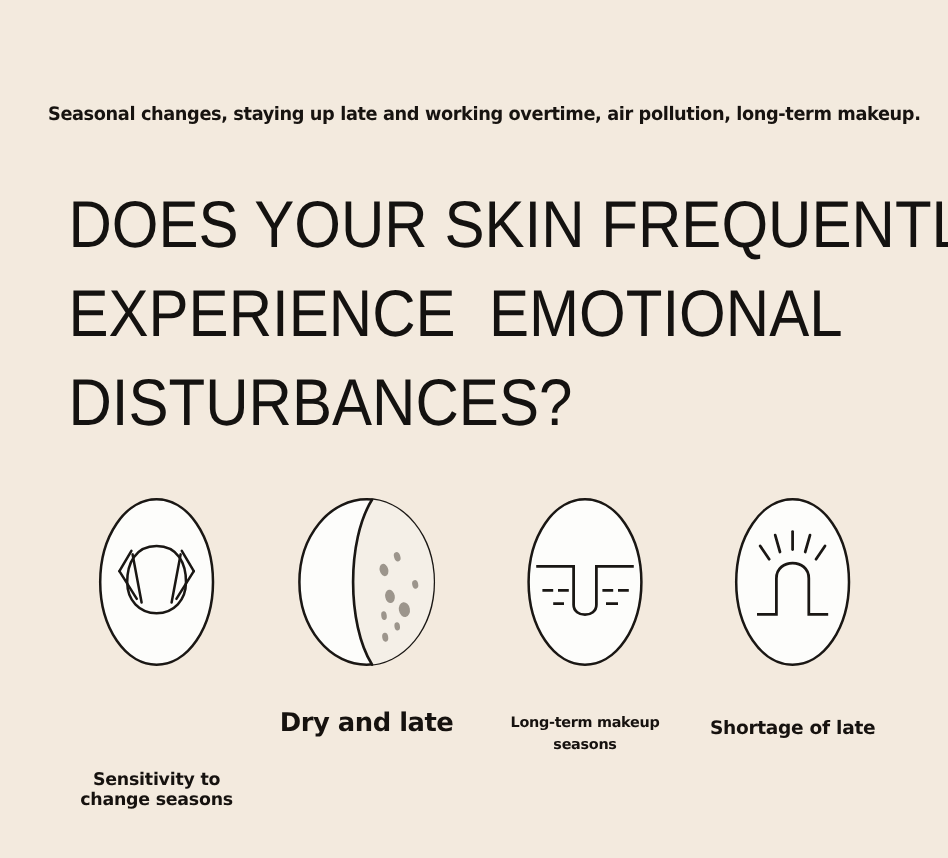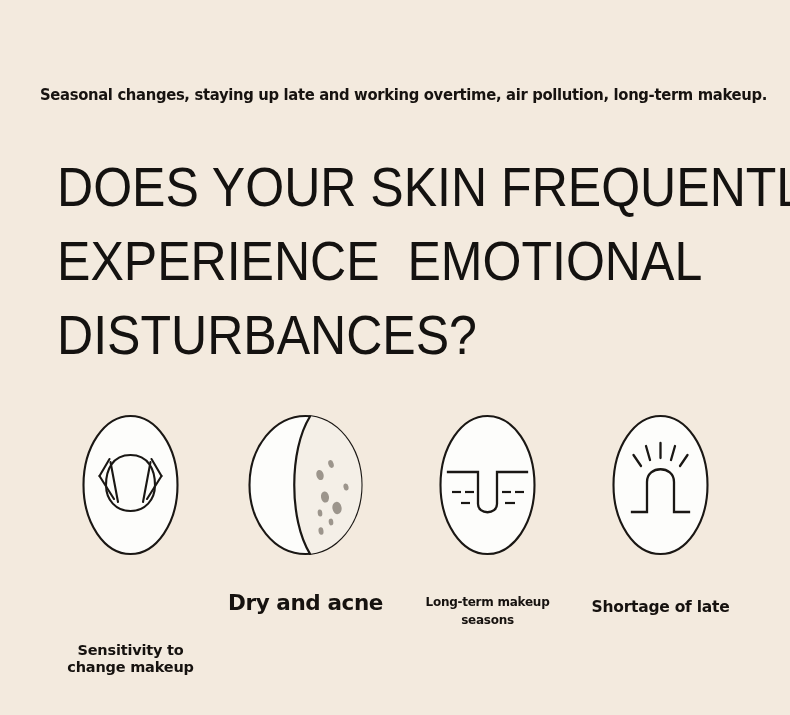--- a/index.html
+++ b/index.html
@@ -152,21 +152,21 @@
         <path d="M71.5 61 L 61.5 78" fill="none" stroke="#1A1714" stroke-width="2.1" stroke-linecap="round"></path>
         <path d="M61.5 78 L 76 101" fill="none" stroke="#1A1714" stroke-width="2.1" stroke-linecap="round"></path>
         <path d="M72.5 64 L 80 104" fill="none" stroke="#1A1714" stroke-width="2.1" stroke-linecap="round"></path>
 
         <path d="M113.5 61 L 123.5 78" fill="none" stroke="#1A1714" stroke-width="2.1" stroke-linecap="round"></path>
         <path d="M123.5 78 L 109 101" fill="none" stroke="#1A1714" stroke-width="2.1" stroke-linecap="round"></path>
         <path d="M112.5 64 L 105 104" fill="none" stroke="#1A1714" stroke-width="2.1" stroke-linecap="round"></path>
       </svg>
       <div class="icon-label small">
         <span class="lbl-line">Sensitivity to</span>
-        <span class="lbl-line">change makeup</span>
+        <span class="lbl-line">change seasons</span>
       </div>
     </div>
 
     <div class="icon-cell c2">
       <svg class="icon-art" viewBox="0 0 185 175">
         <defs>
           <clipPath id="dryClip">
             <ellipse cx="92.5" cy="87" rx="56" ry="69"></ellipse>
           </clipPath>
         </defs>
@@ -183,21 +183,21 @@
           <ellipse cx="107" cy="77" rx="3.6" ry="5.2" transform="rotate(-15 107 77)"></ellipse>
           <ellipse cx="133" cy="89" rx="2.5" ry="3.6" transform="rotate(-12 133 89)"></ellipse>
           <ellipse cx="112" cy="99" rx="4.0" ry="5.6" transform="rotate(-10 112 99)"></ellipse>
           <ellipse cx="124" cy="110" rx="4.6" ry="6.2" transform="rotate(-10 124 110)"></ellipse>
           <ellipse cx="107" cy="115" rx="2.3" ry="3.6" transform="rotate(-8 107 115)"></ellipse>
           <ellipse cx="118" cy="124" rx="2.3" ry="3.4" transform="rotate(-8 118 124)"></ellipse>
           <ellipse cx="108" cy="133" rx="2.5" ry="3.8" transform="rotate(-8 108 133)"></ellipse>
         </g>
       </svg>
       <div class="icon-label big">
-        <span class="lbl-line">Dry and acne</span>
+        <span class="lbl-line">Dry and late</span>
       </div>
     </div>
 
     <div class="icon-cell c3">
       <svg class="icon-art" viewBox="0 0 185 175">
         <ellipse cx="92.5" cy="87" rx="47" ry="69" fill="#FDFDFB" stroke="#1A1714" stroke-width="2.1"></ellipse>
 
         <path d="M53 74 L 83 74 L 83 106 C 83 117 102 117 102 106 L 102 74 L 132 74" fill="none" stroke="#1A1714" stroke-width="2.3" stroke-linecap="square" stroke-linejoin="miter"></path>
 
         <g stroke="#1A1714" stroke-width="2.2" stroke-linecap="butt">

